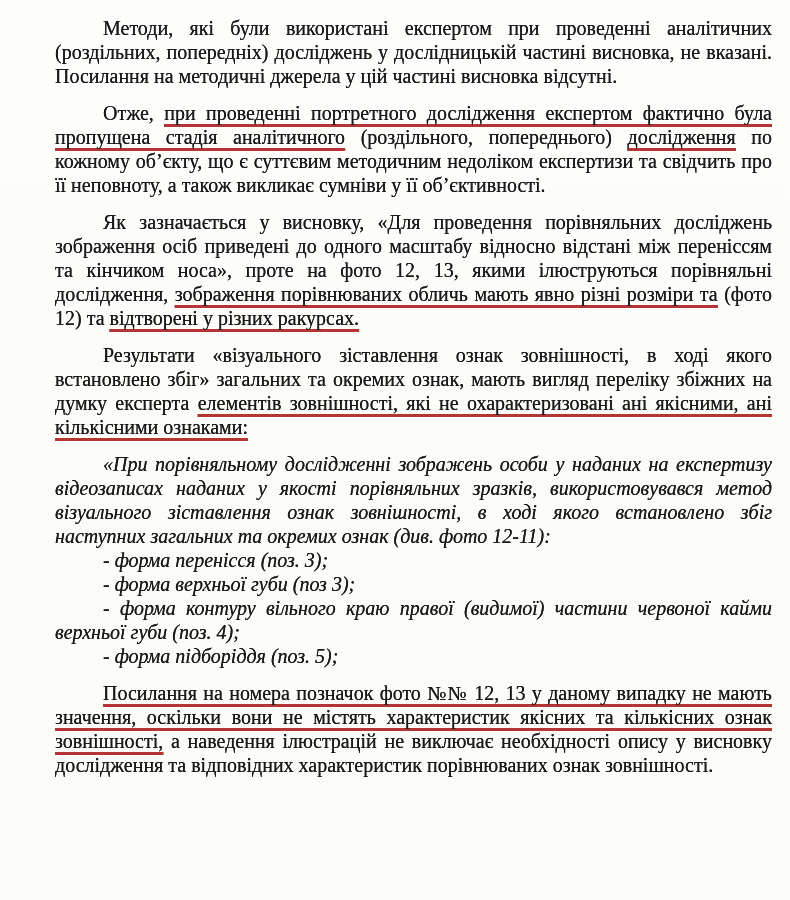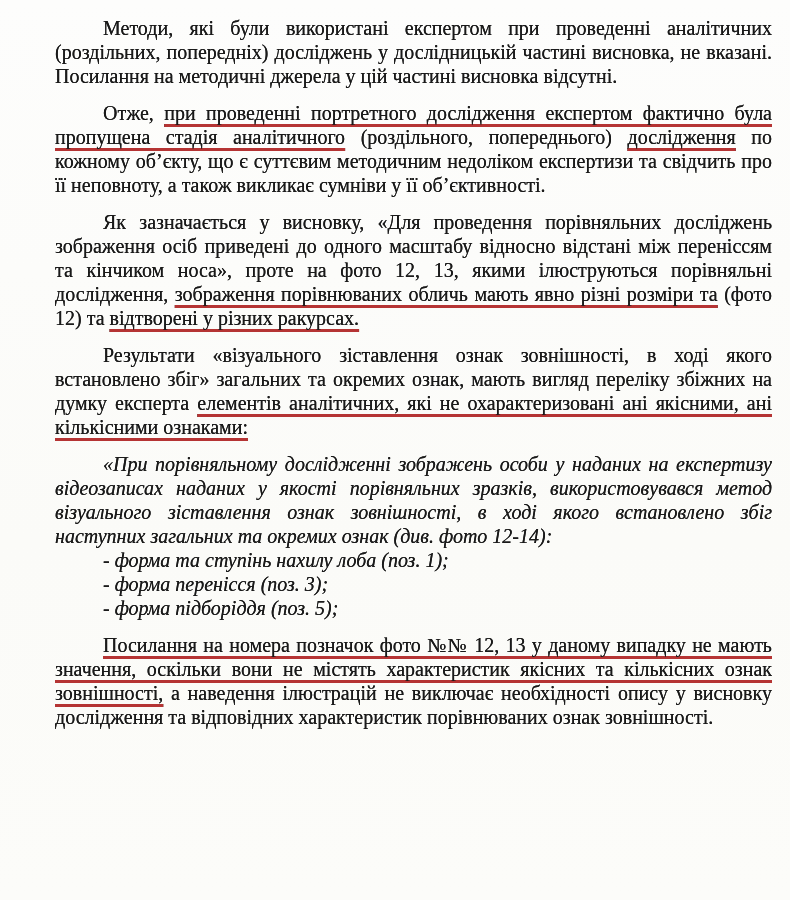--- a/index.html
+++ b/index.html
@@ -41,20 +41,21 @@
   }
 </style>
 </head>
 <body>
 
 <div class="page">
   <div class="doc-body" id="doc-body">
       <p class="p"><span class="">Методи, які були використані експертом при проведенні аналітичних (роздільних, попередніх) досліджень у дослідницькій частині висновка, не вказані. Посилання на методичні джерела у цій частині висновка відсутні.</span></p>
       <p class="p"><span class="">Отже, </span><span class="u ">при проведенні портретного дослідження експертом фактично була пропущена стадія аналітичного</span><span class=""> (роздільного, попереднього) </span><span class="u ">дослідження</span><span class=""> по кожному об’єкту, що є суттєвим методичним недоліком експертизи та свідчить про її неповноту, а також викликає сумніви у її об’єктивності.</span></p>
       <p class="p"><span class="">Як зазначається у висновку, </span><span class="i">«Для проведення порівняльних досліджень зображення осіб приведені до одного масштабу відносно відстані між переніссям та кінчиком носа»</span><span class="">, проте на фото 12, 13, якими ілюструються порівняльні дослідження, </span><span class="u ">зображення порівнюваних обличь мають явно різні розміри та</span><span class=""> (фото 12) та </span><span class="u ">відтворені у різних ракурсах.</span></p>
-      <p class="p"><span class="">Результати </span><span class="i">«візуального зіставлення ознак зовнішності, в ході якого встановлено збіг»</span><span class=""> загальних та окремих ознак, мають вигляд переліку збіжних на думку експерта </span><span class="u ">елементів аналітичних, які не охарактеризовані ані якісними, ані кількісними ознаками:</span></p>
-      <p class="p quote"><span class="">«При порівняльному дослідженні зображень особи у наданих на експертизу відеозаписах наданих у якості порівняльних зразків, використовувався метод візуального зіставлення ознак зовнішності, в ході якого встановлено збіг наступних загальних та окремих ознак (див. фото 12-14):</span></p>
-      <p class="p list"><span class="">- форма та ступінь нахилу лоба (поз. 1);</span></p>
+      <p class="p"><span class="">Результати </span><span class="i">«візуального зіставлення ознак зовнішності, в ході якого встановлено збіг»</span><span class=""> загальних та окремих ознак, мають вигляд переліку збіжних на думку експерта </span><span class="u ">елементів зовнішності, які не охарактеризовані ані якісними, ані кількісними ознаками:</span></p>
+      <p class="p quote"><span class="">«При порівняльному дослідженні зображень особи у наданих на експертизу відеозаписах наданих у якості порівняльних зразків, використовувався метод візуального зіставлення ознак зовнішності, в ході якого встановлено збіг наступних загальних та окремих ознак (див. фото 12-11):</span></p>
       <p class="p list"><span class="">- форма перенісся (поз. 3);</span></p>
+      <p class="p list"><span class="">- форма верхньої губи (поз 3);</span></p>
+      <p class="p list"><span class="">- форма контуру вільного краю правої (видимої) частини червоної кайми верхньої губи (поз. 4);</span></p>
       <p class="p list"><span class="">- форма підборіддя (поз. 5);</span></p>
       <p class="p"><span class="u ">Посилання на номера позначок фото №№ 12, 13 у даному випадку не мають значення, оскільки вони не містять характеристик якісних та кількісних ознак зовнішності,</span><span class=""> а наведення ілюстрацій не виключає необхідності опису у висновку дослідження та відповідних характеристик порівнюваних ознак зовнішності.</span></p>
     </div>
 </div>
 
 </body></html>

